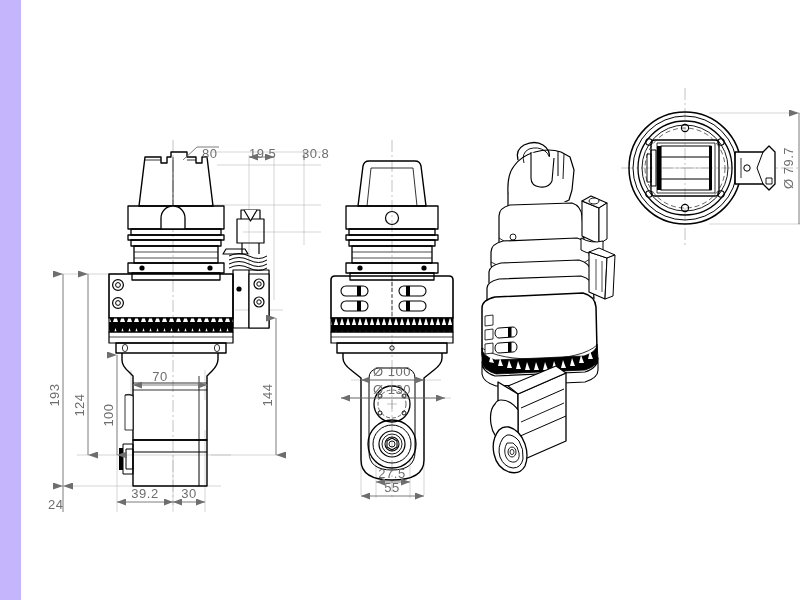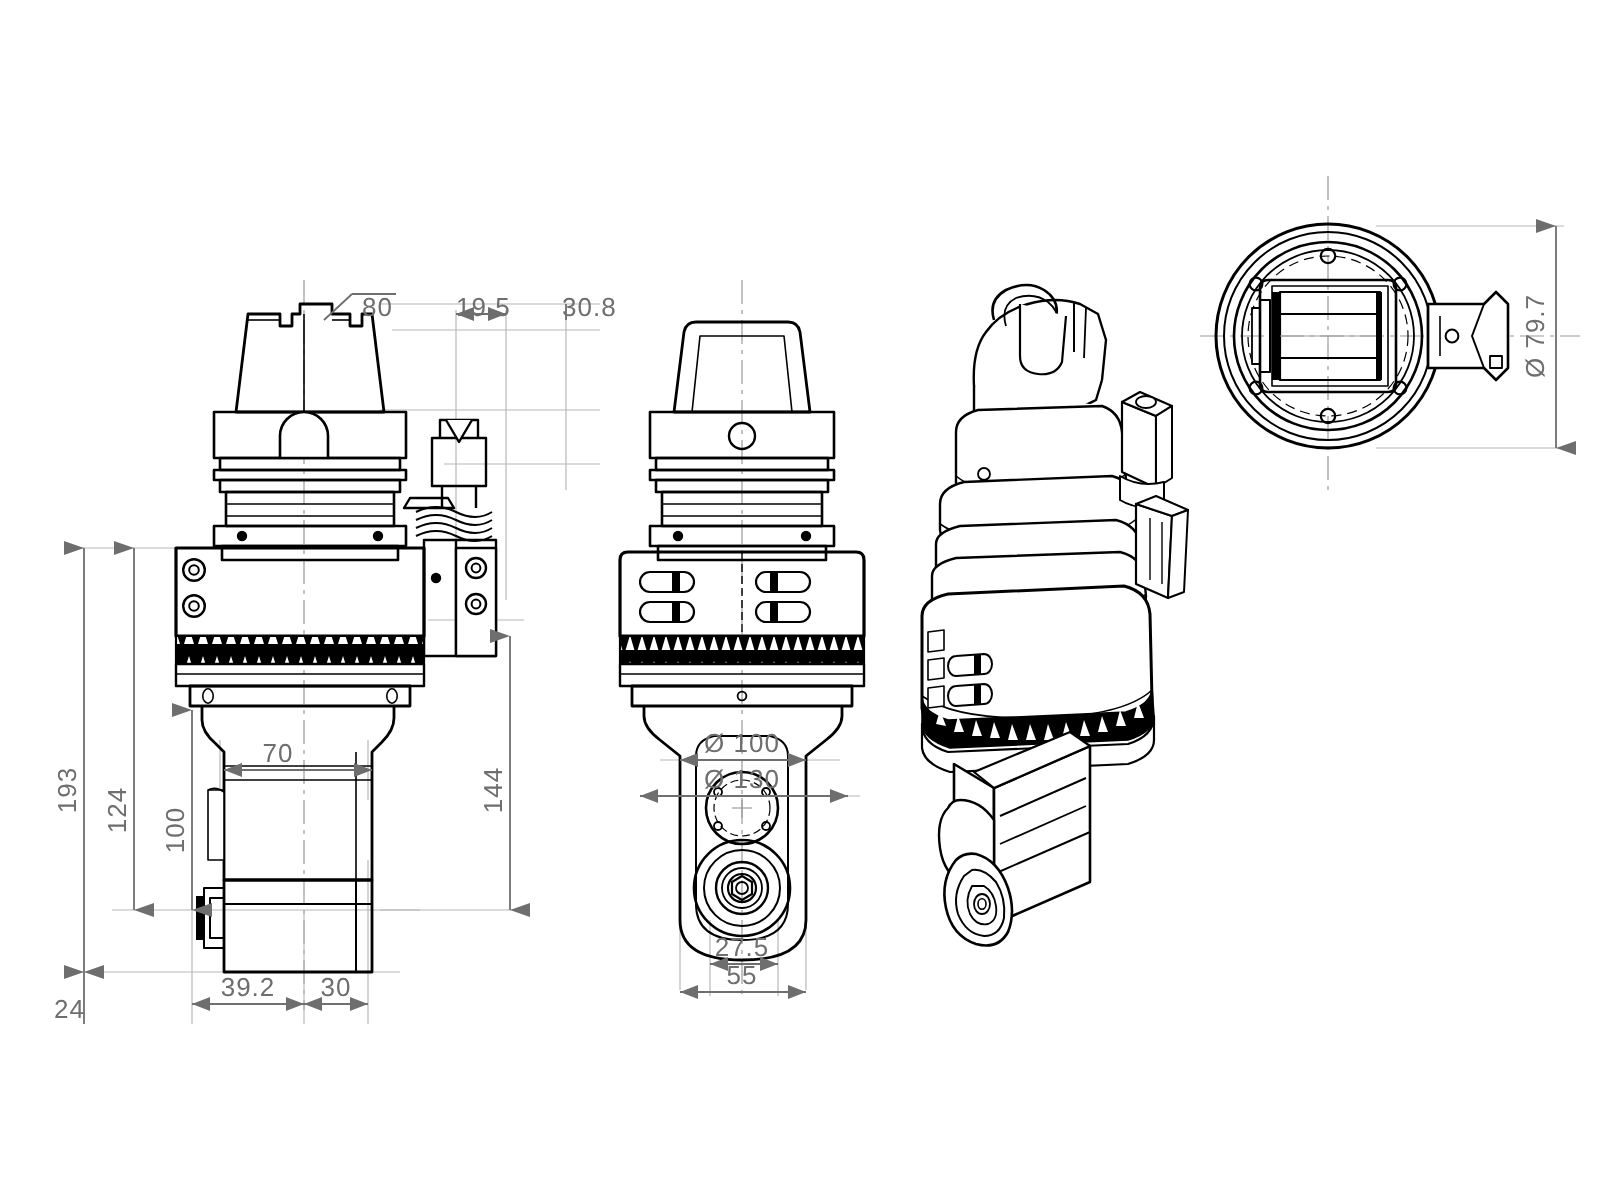--- a/index.html
+++ b/index.html
@@ -1,17 +1,17 @@
 <!DOCTYPE html>
 <html><head>
 <meta charset="utf-8">
 <style>
   html,body{margin:0;padding:0;background:#ffffff;}
   body{width:800px;height:600px;overflow:hidden;font-family:"Liberation Sans",sans-serif;}
-  #sheet{position:relative;width:704px;height:600px;background:#1d4ed8;}
+  #sheet{position:relative;width:704px;height:600px;background:#c4b5fd;padding-left:21px;}
   svg{display:block;}
   .dimtxt{font-family:"Liberation Sans",sans-serif;font-size:13px;fill:#6e6e6e;letter-spacing:0.5px;}
   .dimtxt-v{font-family:"Liberation Sans",sans-serif;font-size:13px;fill:#6e6e6e;letter-spacing:0.5px;}
 </style>
 </head>
 <body>
 
 <div id="sheet">
 <svg width="800" height="600" viewBox="0 0 800 600">
   <defs>

